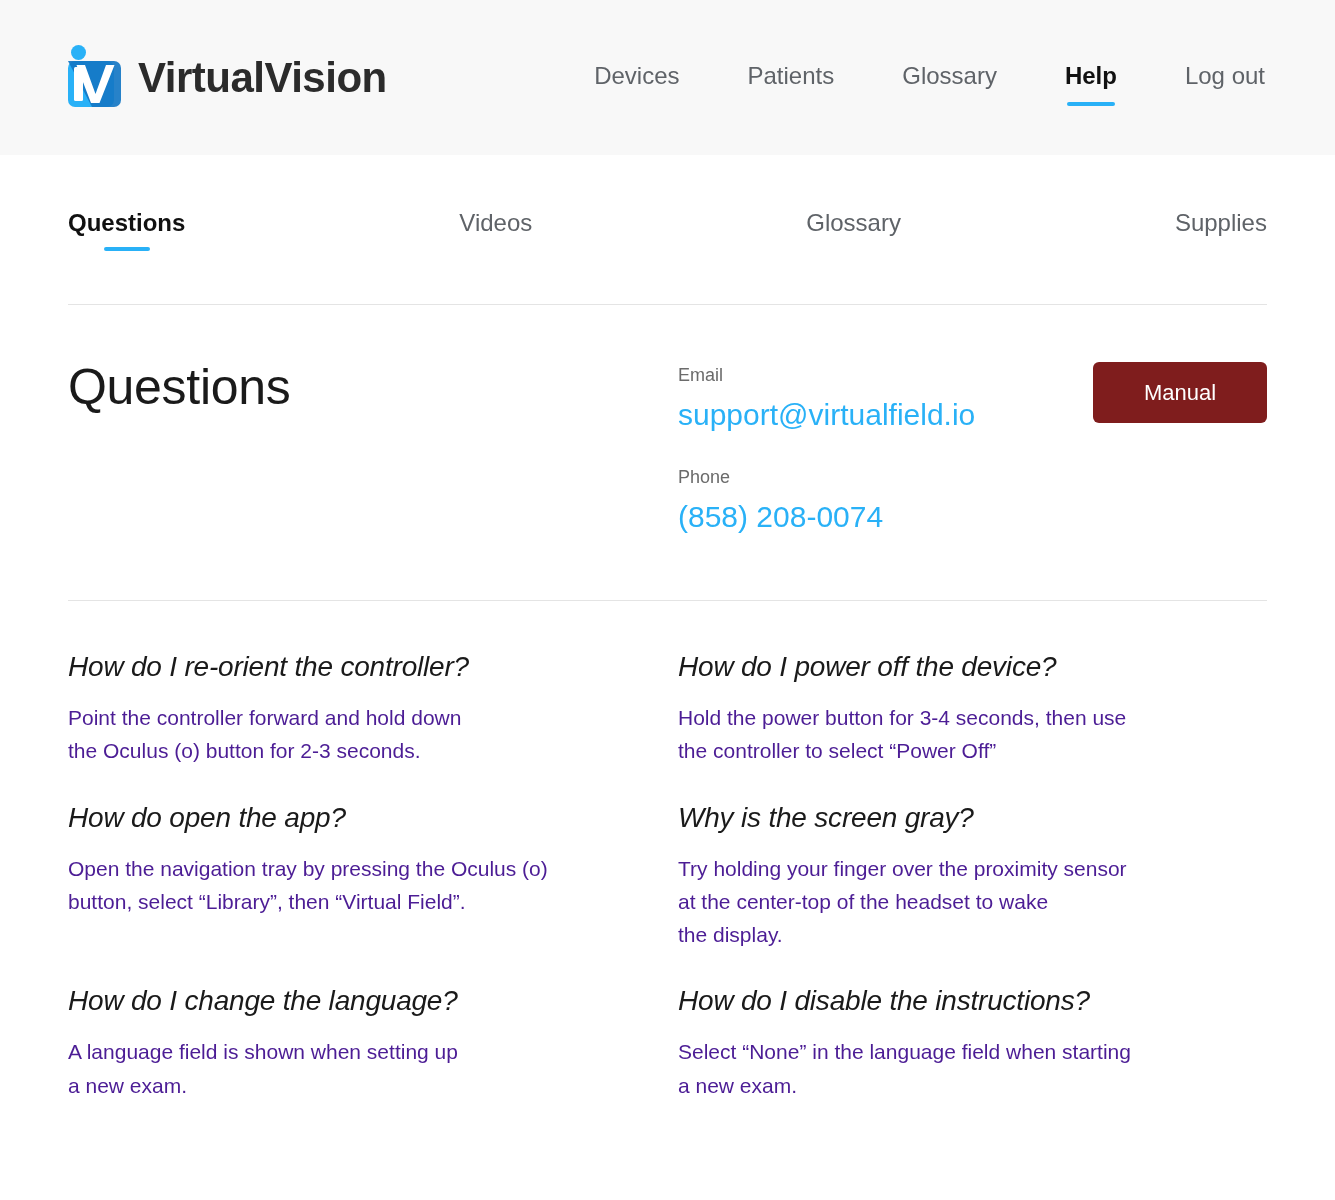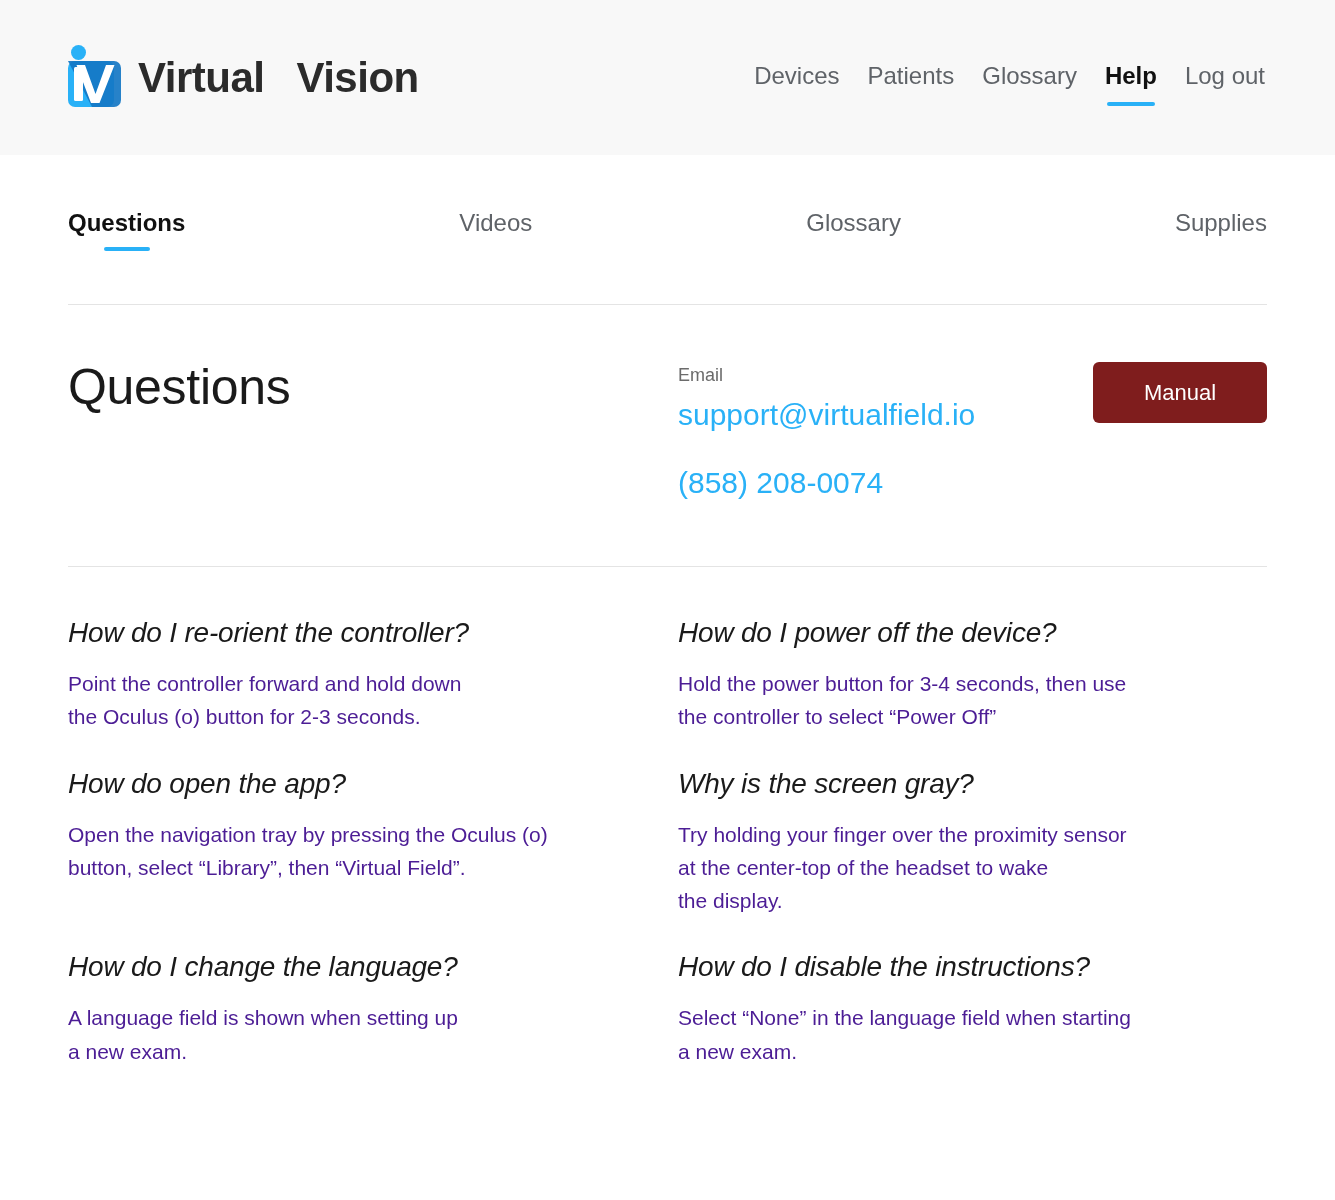--- a/index.html
+++ b/index.html
@@ -41,27 +41,27 @@
     flex: none;
   }
   .brand-text {
     font-size: 42px;
     font-weight: 700;
     letter-spacing: -0.5px;
     color: #2b2b2b;
     line-height: 1;
     white-space: nowrap;
   }
-  .brand-text .vv-accent { color: #2b2b2b; margin-left: 32px; }
+  .brand-text .vv-accent { color: #2b2b2b; }
 
   
   .mainnav {
     display: flex;
     align-items: center;
-    gap: 28px;
+    gap: 68px;
   }
   .navitem {
     position: relative;
     font-size: 24px;
     color: #5f6368;
     line-height: 1;
     padding-bottom: 4px;
     white-space: nowrap;
     cursor: pointer;
   }
@@ -251,20 +251,21 @@
 
   <div class="headblock">
     <h1 class="page-title">Questions</h1>
 
     <div class="contact">
       <div class="field-group">
         <div class="field-label">Email</div>
         <a class="field-value" href="#">support@virtualfield.io</a>
       </div>
       <div class="field-group">
+        <div class="field-label">Phone</div>
         <a class="field-value" href="#">(858) 208-0074</a>
       </div>
     </div>
 
     <button class="manual-btn">Manual</button>
   </div>
 
   <div class="divider second"></div>
 
   <div class="faq-grid">

